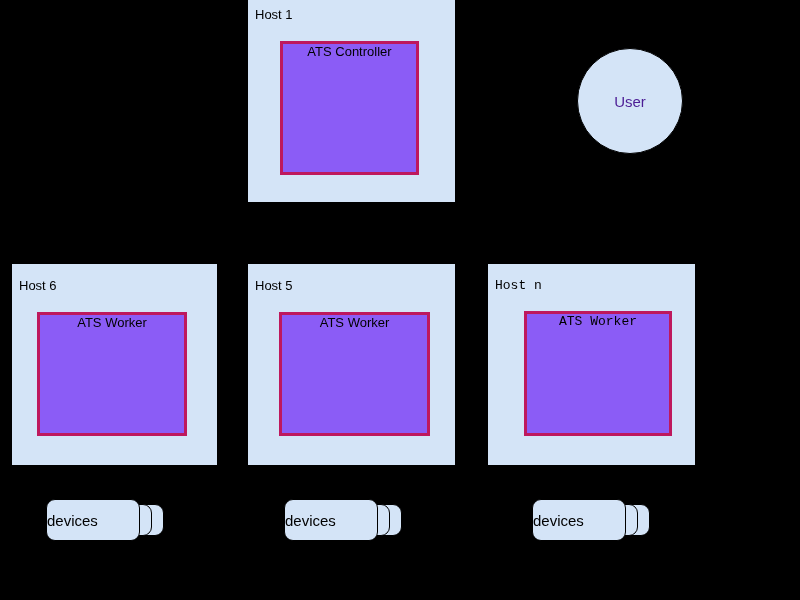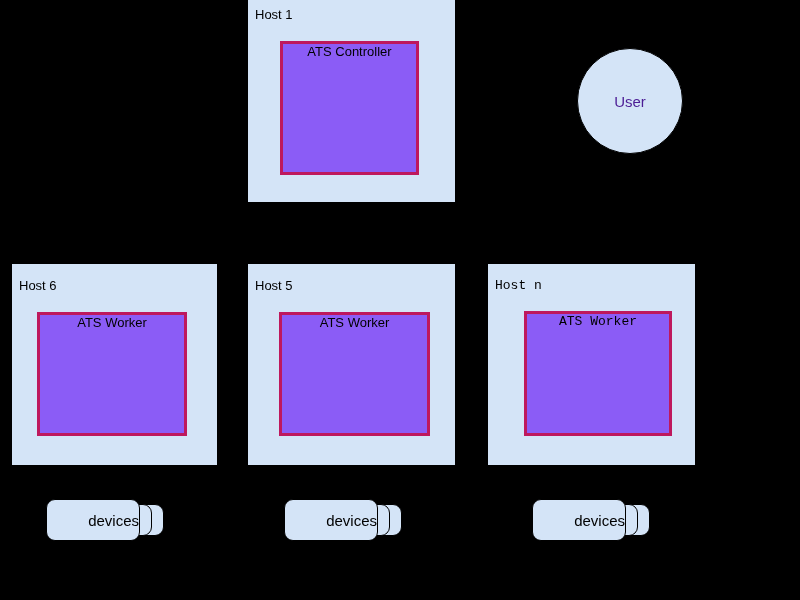--- a/index.html
+++ b/index.html
@@ -96,21 +96,21 @@
     width: 94px;
     height: 32px;
   }
   .devices-layer.front {
     left: 0px;
     top: 0px;
     width: 94px;
     height: 42px;
     display: flex;
     align-items: center;
-    justify-content: flex-end;
+    justify-content: flex-start;
   }
   .devices-label {
     font-size: 15px;
     line-height: 17px;
     color: #000000;
     white-space: nowrap;
   }
 </style>
 </head>
 <body>

